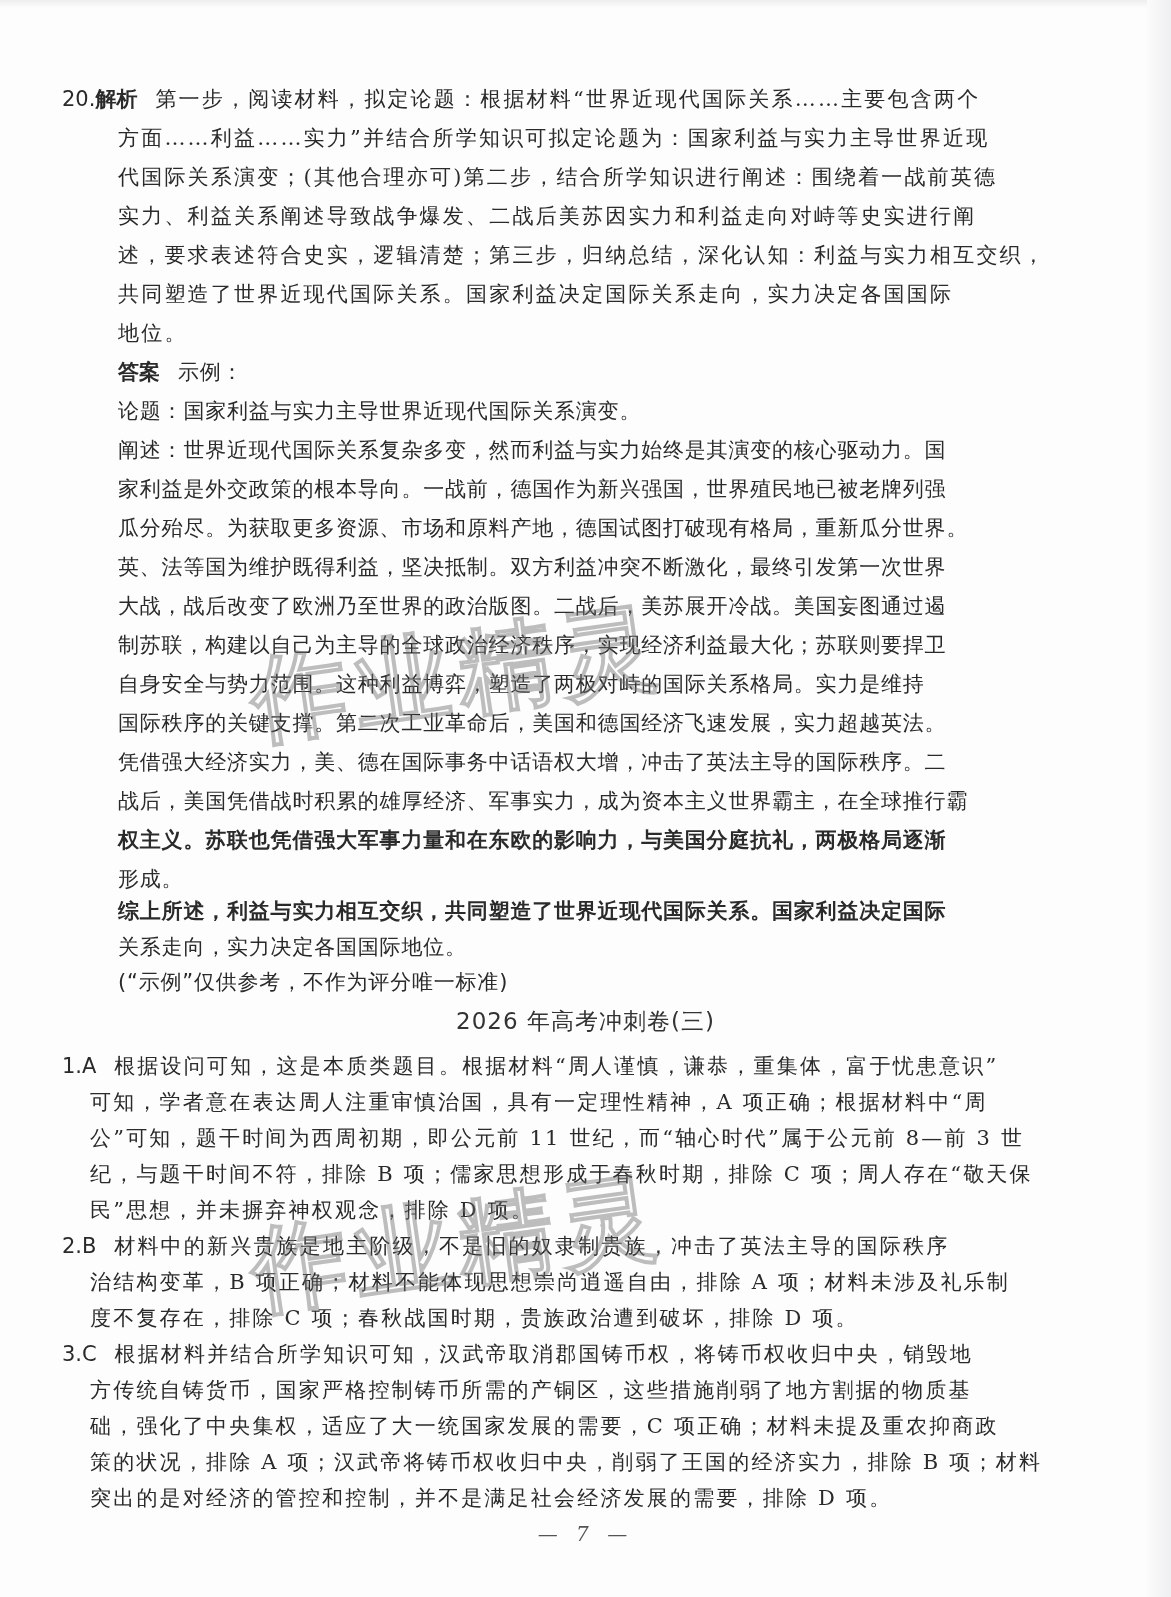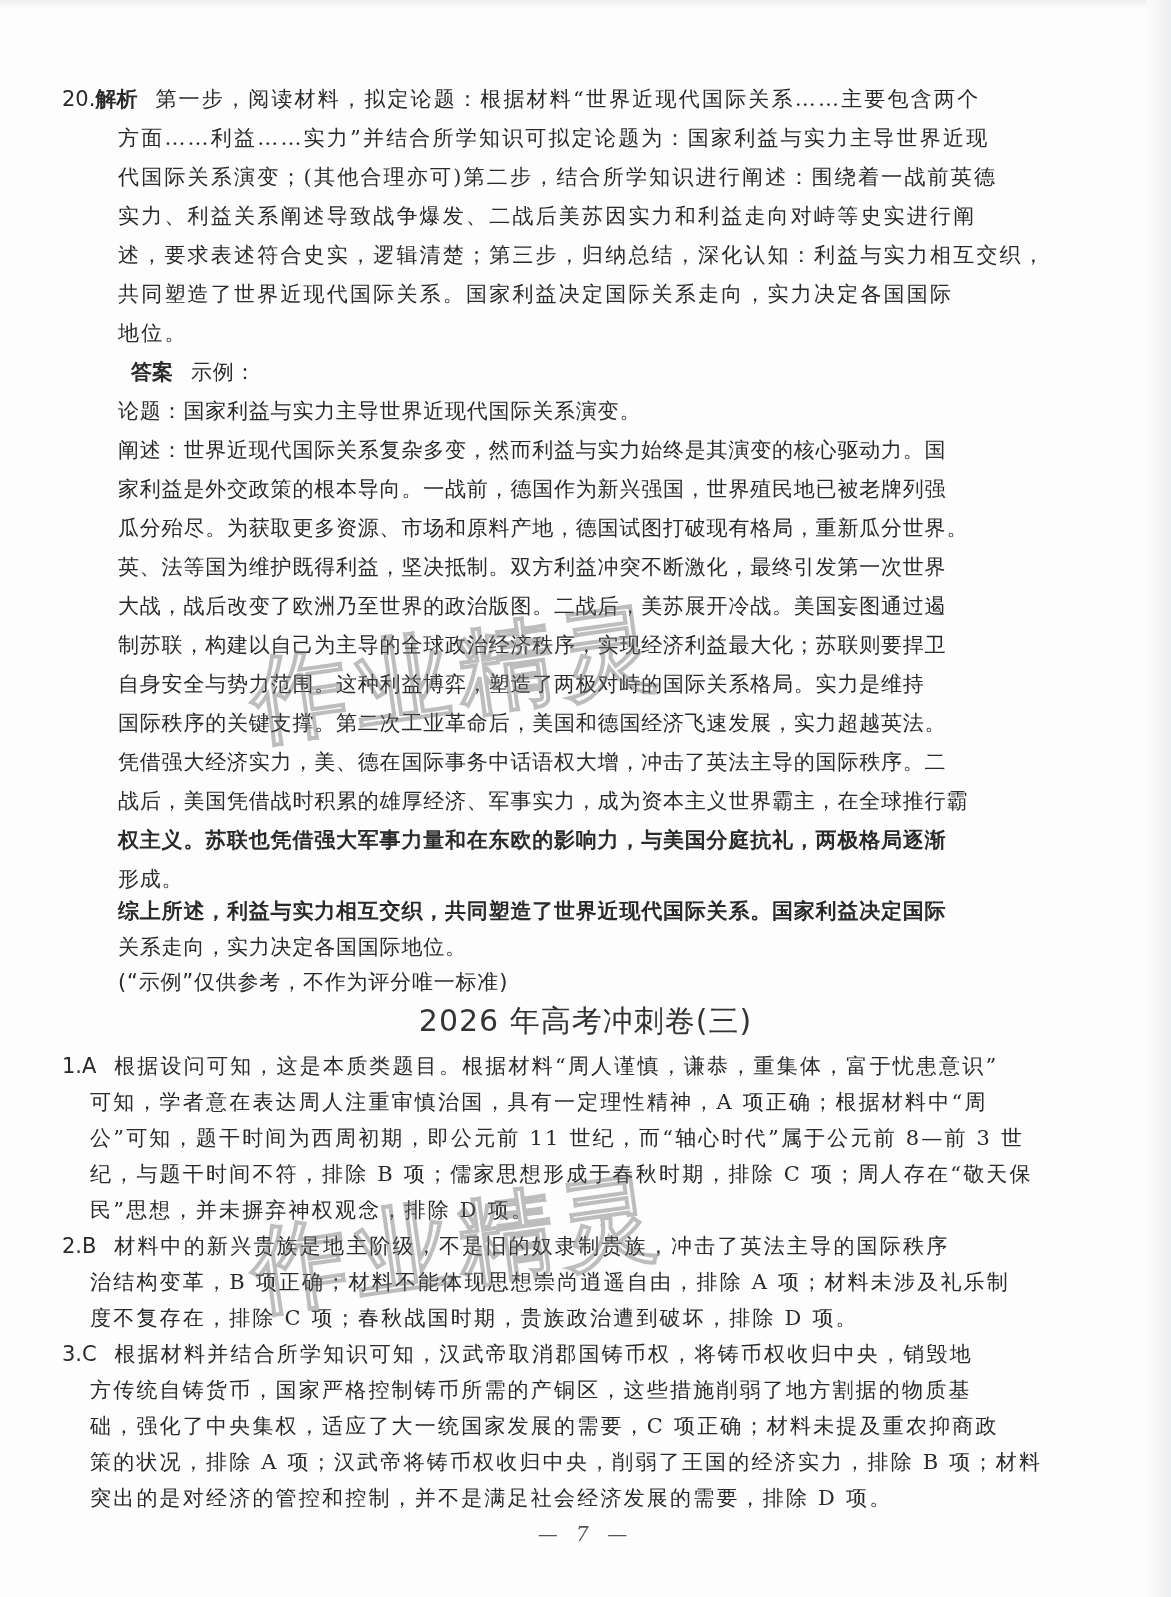--- a/index.html
+++ b/index.html
@@ -65,21 +65,21 @@
       letter-spacing: 0;
       margin-right: 18px;
     }
     .section-title {
       position: absolute;
       left: 0;
       width: 1171px;
       top: 944px;
       text-align: center;
       font-family: "DejaVu Sans", "Liberation Sans", sans-serif;
-      font-size: 30px;
+      font-size: 23px;
       line-height: 30px;
       letter-spacing: 1px;
       color: #333;
     }
     .page-number {
       position: absolute;
       left: 0;
       width: 1171px;
       top: 1495px;
       text-align: center;
@@ -116,21 +116,21 @@
     </div>
     <div class="line" style="left:118px; top:124px;">方面……利益……实力”并结合所学知识可拟定论题为：国家利益与实力主导世界近现</div>
     <div class="line" style="left:118px; top:163px;">代国际关系演变；(其他合理亦可)第二步，结合所学知识进行阐述：围绕着一战前英德</div>
     <div class="line" style="left:118px; top:202px;">实力、利益关系阐述导致战争爆发、二战后美苏因实力和利益走向对峙等史实进行阐</div>
     <div class="line" style="left:118px; top:241px;text-align:center;">述，要求表述符合史实，逻辑清楚；第三步，归纳总结，深化认知：利益与实力相互交织，</div>
     <div class="line" style="left:118px; top:280px;">共同塑造了世界近现代国际关系。国家利益决定国际关系走向，实力决定各国国际</div>
     <div class="line" style="left:118px; top:319px;">地位。</div>
   </div>
 
   <div class="para sans">
-    <div class="line" style="left:118px; top:358px;margin-left:13px;">
+    <div class="line" style="left:118px; top:358px;">
       <span class="label-bold">答案</span><span>示例：</span>
     </div>
     <div class="line" style="left:118px; top:397px;">论题：国家利益与实力主导世界近现代国际关系演变。</div>
     <div class="line" style="left:118px; top:436px;">阐述：世界近现代国际关系复杂多变，然而利益与实力始终是其演变的核心驱动力。国</div>
     <div class="line" style="left:118px; top:475px;">家利益是外交政策的根本导向。一战前，德国作为新兴强国，世界殖民地已被老牌列强</div>
     <div class="line" style="left:118px; top:514px;">瓜分殆尽。为获取更多资源、市场和原料产地，德国试图打破现有格局，重新瓜分世界。</div>
     <div class="line" style="left:118px; top:553px;">英、法等国为维护既得利益，坚决抵制。双方利益冲突不断激化，最终引发第一次世界</div>
     <div class="line" style="left:118px; top:592px;">大战，战后改变了欧洲乃至世界的政治版图。二战后，美苏展开冷战。美国妄图通过遏</div>
     <div class="line" style="left:118px; top:631px;">制苏联，构建以自己为主导的全球政治经济秩序，实现经济利益最大化；苏联则要捍卫</div>
     <div class="line" style="left:118px; top:670px;">自身安全与势力范围。这种利益博弈，塑造了两极对峙的国际关系格局。实力是维持</div>

